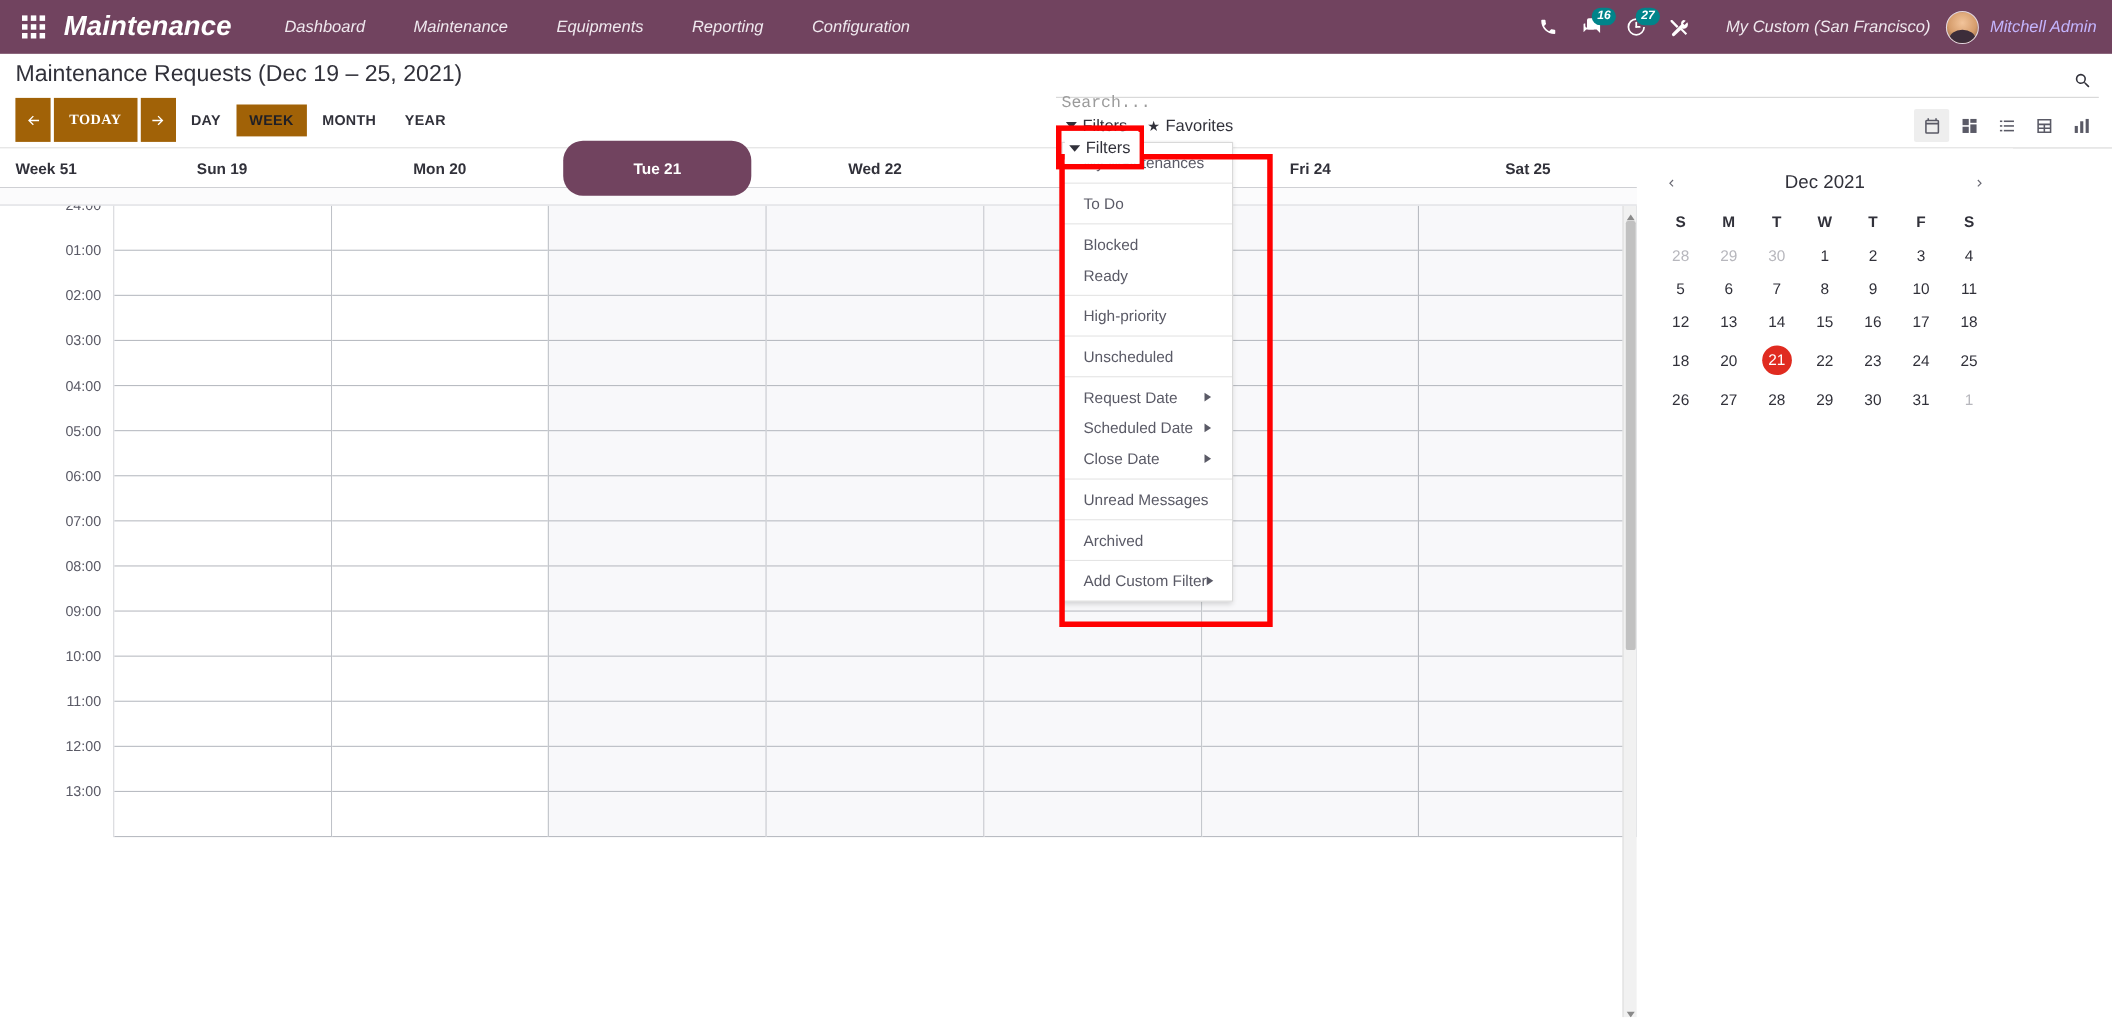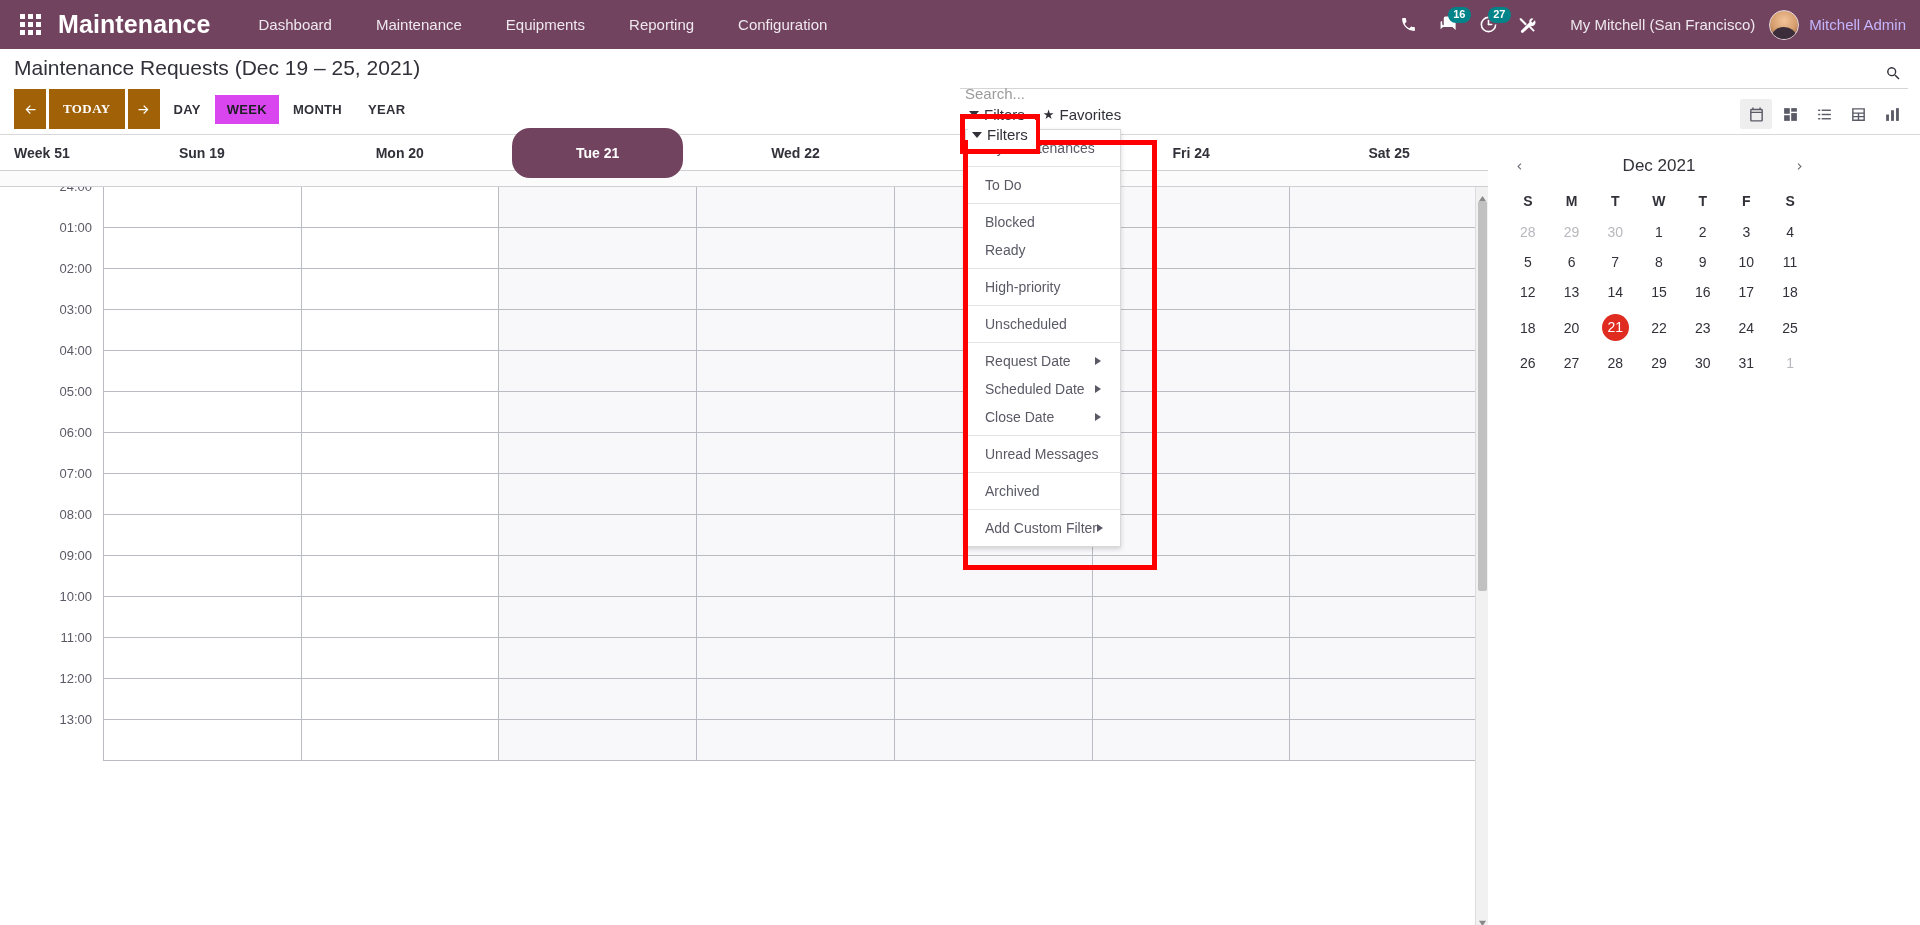--- a/index.html
+++ b/index.html
@@ -10,20 +10,21 @@
     overflow: hidden;
   }
 
   
   #topbar {
     height: 49px; width: 100%;
     background: #71435f;
     display: flex; align-items: center;
     color: #ffffff;
     position: relative;
+    font-style: italic;
   }
   .apps-grid {
     width: 44px; margin-left: 8px;
     display: grid; grid-template-columns: repeat(3, 5px);
     grid-template-rows: repeat(3, 5px);
     gap: 3px; justify-content: center;
     cursor: pointer;
   }
   .apps-grid i { display: block; width: 5px; height: 5px; background: #fff; }
   #brand {
@@ -89,33 +90,33 @@
   }
   .nav-btn.arrow { width: 32px; }
   .nav-btn.today { padding: 0 14px; font-size: 13px; font-weight: 700; letter-spacing: .4px; }
   .nav-btn + .nav-btn { margin-left: 3px; }
   .scale-btn {
     background: transparent; border: none; color: #31313a;
     font-size: 13px; font-weight: 700; letter-spacing: .3px;
     padding: 7px 12px; cursor: pointer; font-family: inherit;
     margin-left: 2px;
   }
-  .scale-btn.active { background: #d946ef; color: #1f1f26; }
+  .scale-btn.active { background: #a16207; color: #1f1f26; }
 
   #cp-right {
     position: absolute; left: 960px; right: 0; top: 0; bottom: 0;
   }
   #searchbar {
     position: absolute; left: 0; right: 12px; top: 10px;
     height: 30px; border-bottom: 1px solid #d5d5d5;
     display: flex; align-items: center;
   }
   #search-input {
     flex: 1; border: none; outline: none; background: transparent;
-    font-size: 15px; color: #31313a; font-family: Liberation Sans, sans-serif;
+    font-size: 15px; color: #31313a; font-family: Liberation Mono, monospace;
     padding-left: 5px;
     margin-top: 40px;
   }
   #search-input::placeholder { color: #9b9b9b; }
   #search-icon-btn {
     width: 30px; display: flex; align-items: center; justify-content: center;
     cursor: pointer;
   }
   #cp-toolbar {
     position: absolute; left: 0; right: 12px; top: 48px;
@@ -299,21 +300,21 @@
           <rect x="11" y="6" width="2" height="7" rx="1"></rect>
           <rect x="11" y="11" width="6" height="2" rx="1"></rect>
         </svg>
       <span class="badge">27</span>
     </div>
     <div class="sys-icon">
       <svg width="18" height="18" viewBox="0 0 24 24">
           <path d="M3 3l7.5 7.5-2 2L1 5V3h2zm18 16.2L19.2 21 12 13.8l1.8-1.8L21 19.2zM16.5 3c1 0 2 .3 2.8.8l-3.3 3.3 1.9 1.9 3.3-3.3c.5.8.8 1.8.8 2.8a5 5 0 0 1-6.8 4.7L5.8 22.1a2 2 0 0 1-2.8-2.8L13.8 8.5A5 5 0 0 1 16.5 3z"></path>
         </svg>
     </div>
-    <div id="company-name">My Mitchell (San Francisco)</div>
+    <div id="company-name">My Custom (San Francisco)</div>
     <div id="user-menu">
       <div id="avatar"></div>
       <span id="user-name">Mitchell Admin</span>
     </div>
   </div>
 </div>
 
 <div id="control-panel">
 
   <div id="cp-left">

